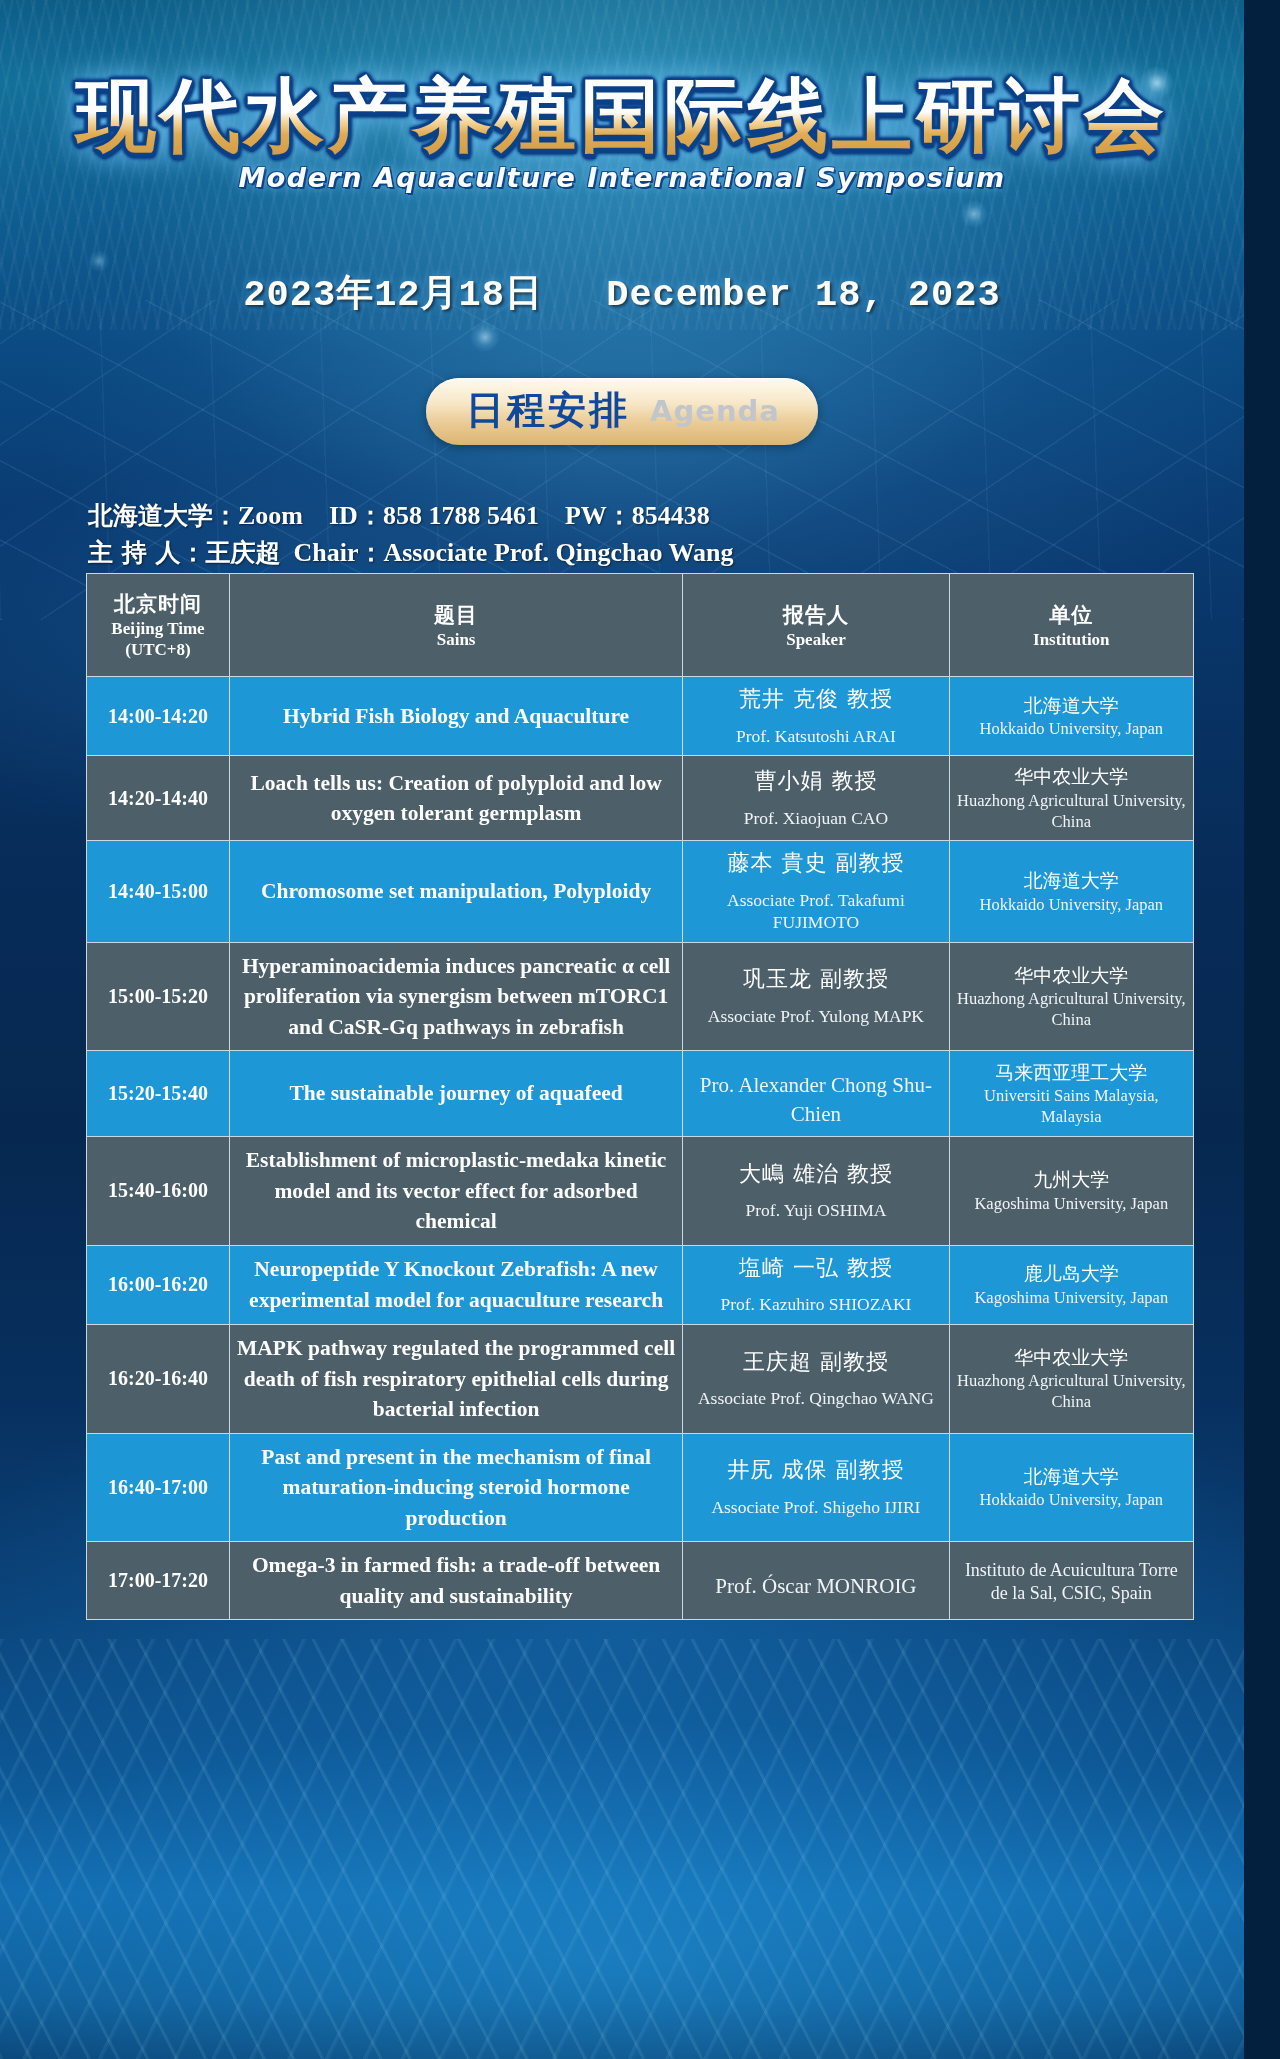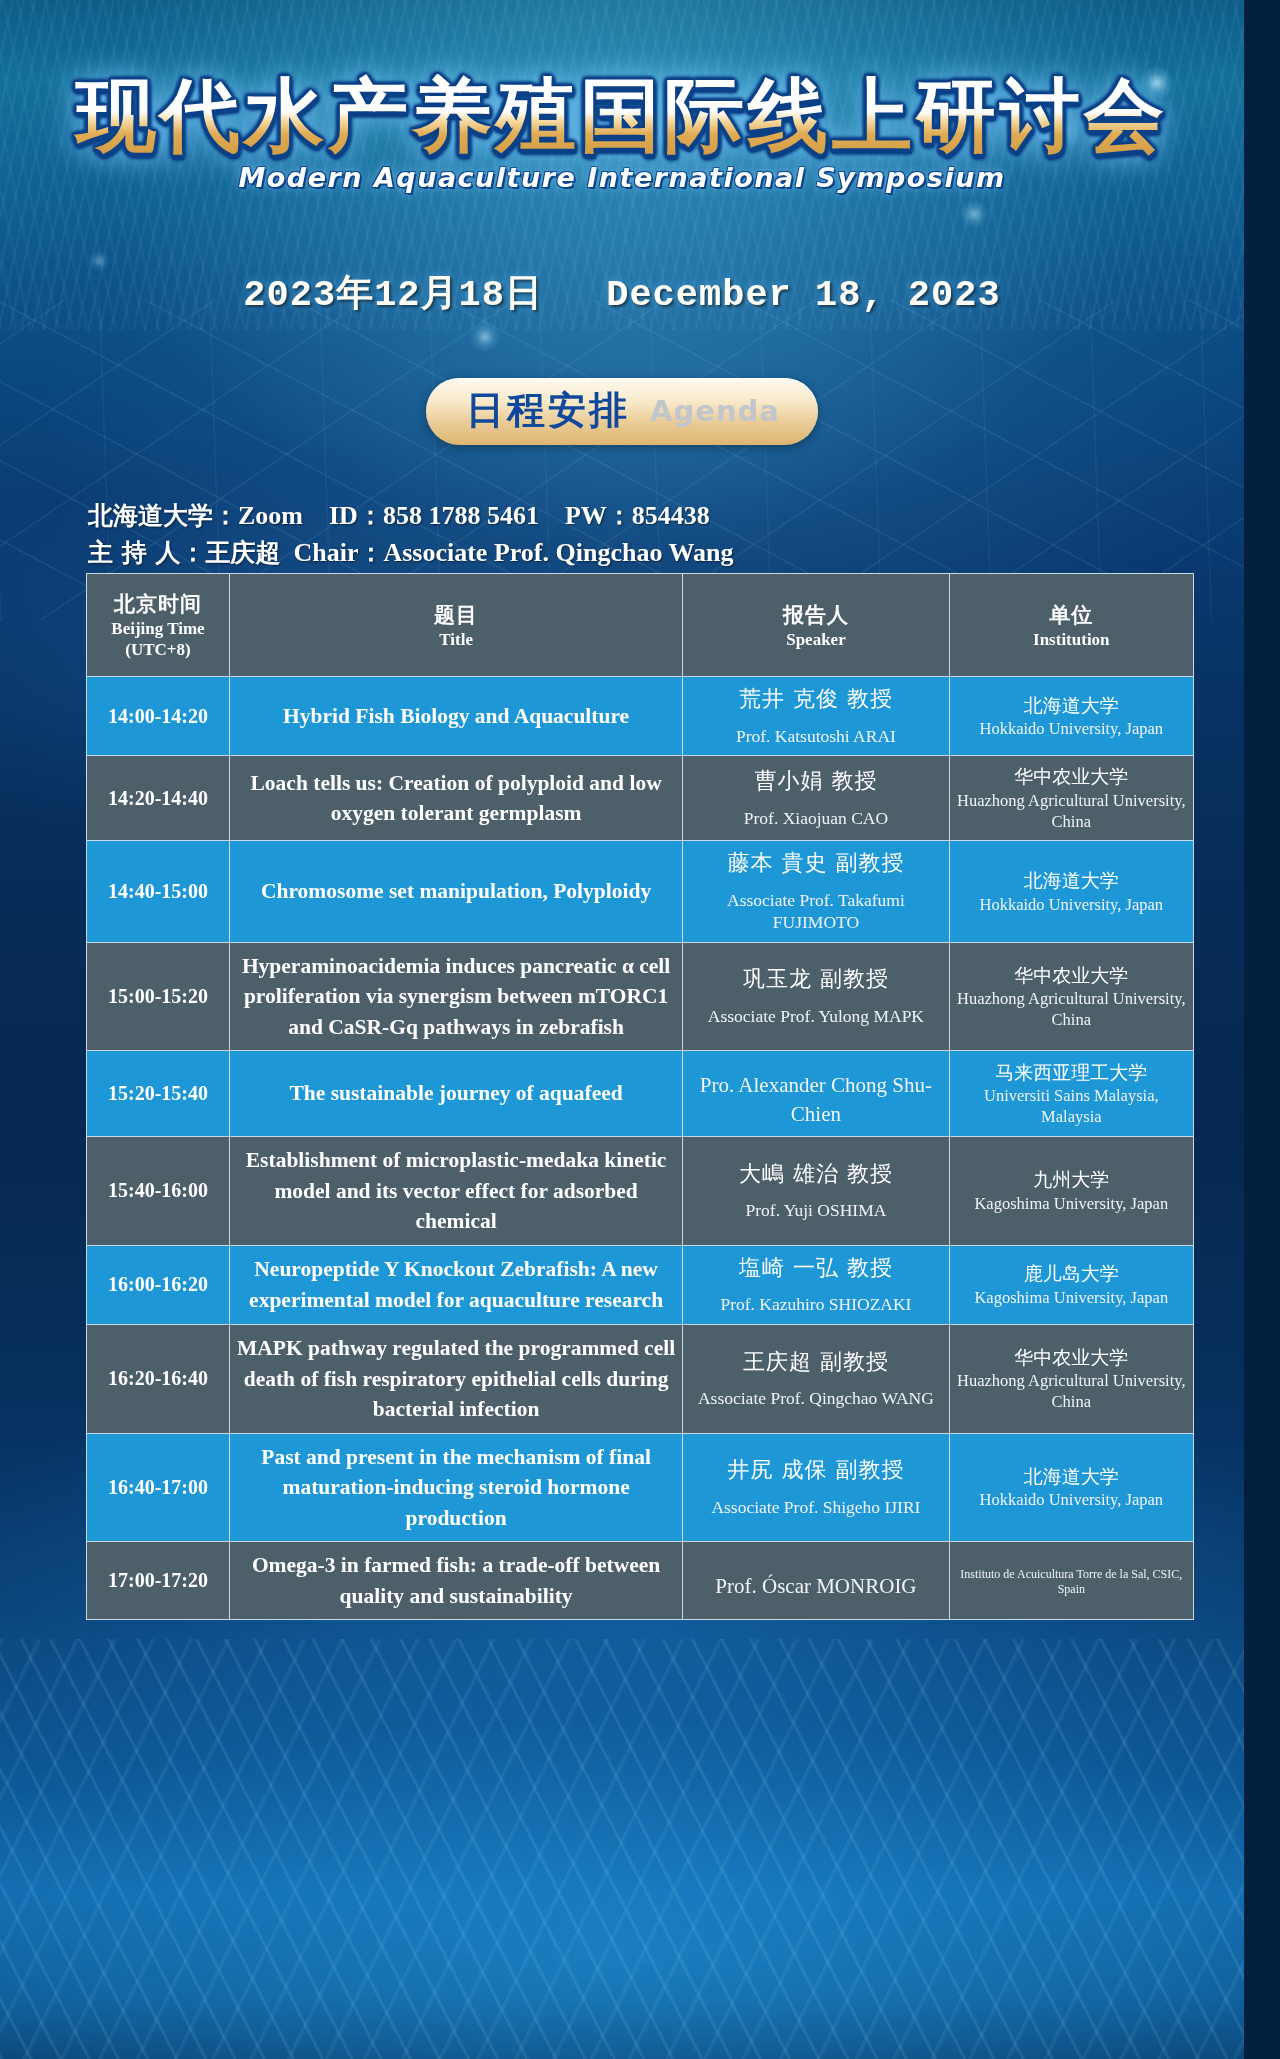--- a/index.html
+++ b/index.html
@@ -241,21 +241,21 @@
     line-height: 1.3;
   }
   .in-en {
     display: block;
     font-family: "Liberation Serif", serif;
     font-size: 16.5px;
     color: #f0f4f7;
     line-height: 1.25;
     margin-top: 2px;
   }
-  .in-en.solo { font-size: 12px; }
+  .in-en.solo { font-size: 18px; }
 </style>
 </head>
 <body>
 
 <div class="poster">
 
   <div class="waterTop"></div>
   <div class="netLayer"></div>
   <div class="waterBottom"></div>
 
@@ -295,21 +295,21 @@
     <table class="agenda">
       <thead>
         <tr>
           <th style="width:104px;">
             <span class="th-cn">北京时间</span>
             <span class="th-en">Beijing Time</span>
             <span class="th-en">(UTC+8)</span>
           </th>
           <th style="width:358px;">
             <span class="th-cn">题目</span>
-            <span class="th-en">Title</span>
+            <span class="th-en">Sains</span>
           </th>
           <th style="width:205px;">
             <span class="th-cn">报告人</span>
             <span class="th-en">Speaker</span>
           </th>
           <th style="width:187px;margin-left:29px;">
             <span class="th-cn">单位</span>
             <span class="th-en">Institution</span>
           </th>
         </tr>

